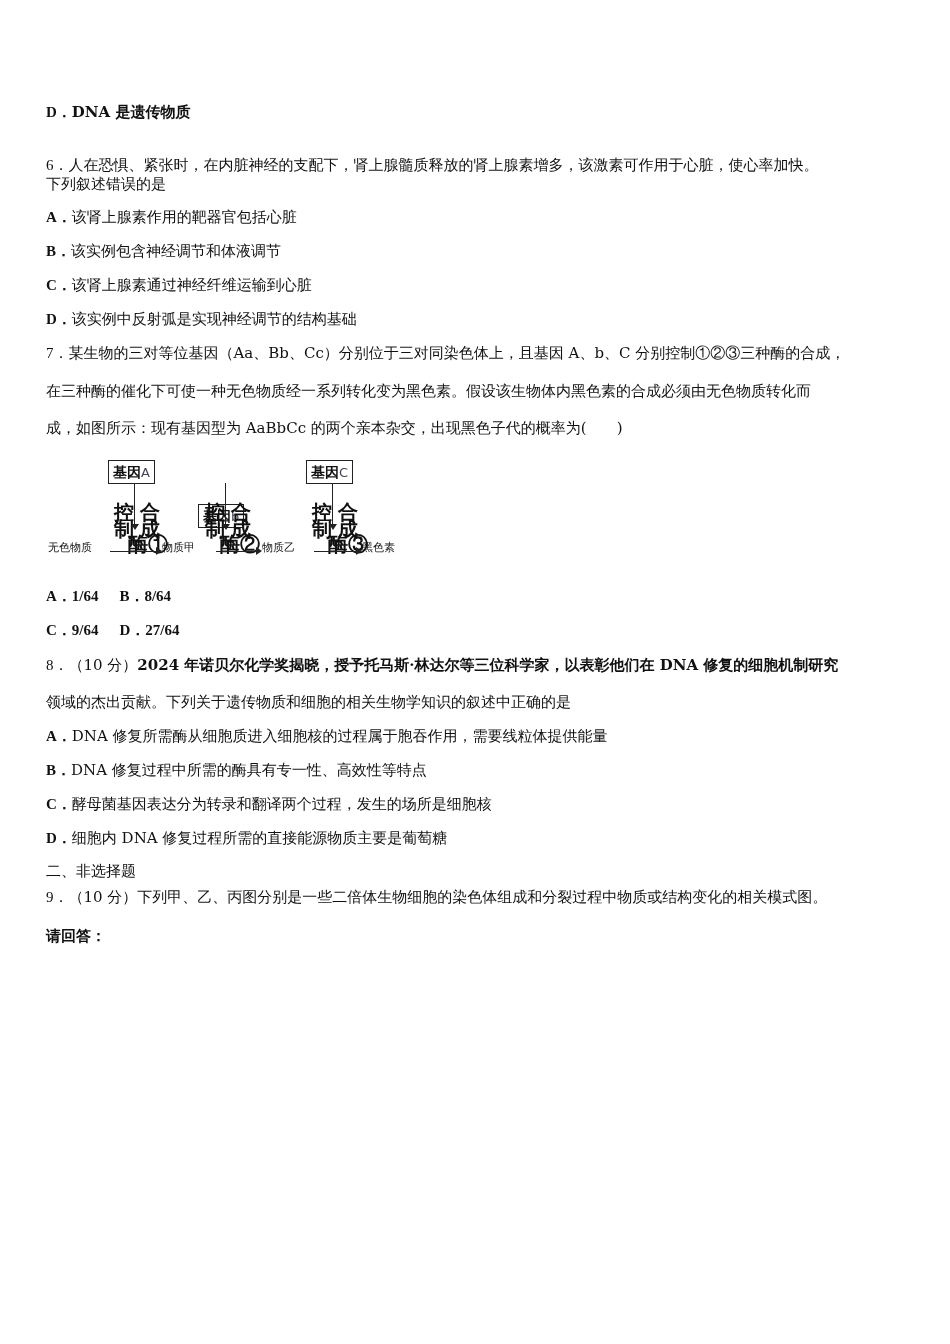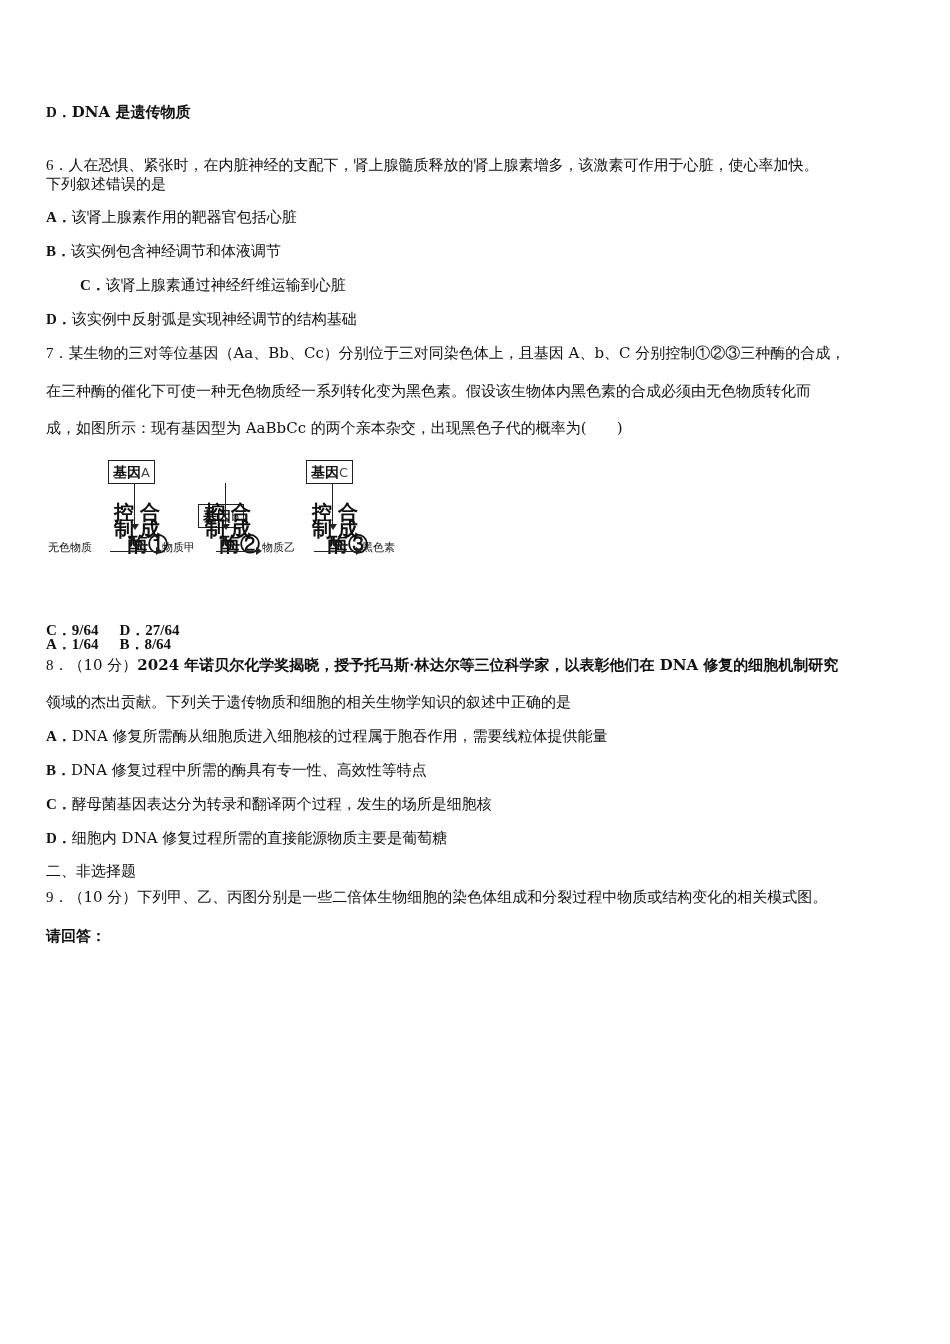--- a/index.html
+++ b/index.html
@@ -33,21 +33,21 @@
 <div class="line" style="top:155px;">
   <span class="num">6．</span><span>人在恐惧、紧张时，在内脏神经的支配下，肾上腺髓质释放的肾上腺素增多，该激素可作用于心脏，使心率加快。</span>
 </div>
 <div class="line" style="top:174px;">下列叙述错误的是</div>
 <div class="line" style="top:207px;">
   <span class="lbl">A．</span><span>该肾上腺素作用的靶器官包括心脏</span>
 </div>
 <div class="line" style="top:241px;">
   <span class="lbl">B．</span><span>该实例包含神经调节和体液调节</span>
 </div>
-<div class="line" style="top:275px;margin-left:34px;">
+<div class="line" style="top:275px;">
   <span class="lbl">C．</span><span>该肾上腺素通过神经纤维运输到心脏</span>
 </div>
 <div class="line" style="top:309px;">
   <span class="lbl">D．</span><span>该实例中反射弧是实现神经调节的结构基础</span>
 </div>
 
 <div class="line" style="top:343px;">
   <span class="num">7．</span><span>某生物的三对等位基因（Aa、Bb、Cc）分别位于三对同染色体上，且基因 A、b、C 分别控制①②③三种酶的合成，</span>
 </div>
 <div class="line" style="top:381px;">在三种酶的催化下可使一种无色物质经一系列转化变为黑色素。假设该生物体内黑色素的合成必须由无色物质转化而</div>
@@ -86,21 +86,21 @@
 
   <div class="node" style="left:0px;">无色物质</div>
   <div class="harrow" style="left:62px; width:50px;"></div>
   <div class="node" style="left:114px;">物质甲</div>
   <div class="harrow" style="left:168px; width:44px;"></div>
   <div class="node" style="left:214px;">物质乙</div>
   <div class="harrow" style="left:266px; width:46px;"></div>
   <div class="node" style="left:314px;">黑色素</div>
 </div>
 
-<div class="line bold" style="top:586px;margin-top:48px;">
+<div class="line bold" style="top:586px;">
   <span class="lbl">A．</span><span class="lbl">1/64</span>&nbsp;&nbsp;&nbsp;&nbsp;<span class="lbl">B．</span><span class="lbl">8/64</span>
 </div>
 <div class="line bold" style="top:620px;">
   <span class="lbl">C．</span><span class="lbl">9/64</span>&nbsp;&nbsp;&nbsp;&nbsp;<span class="lbl">D．</span><span class="lbl">27/64</span>
 </div>
 
 <div class="line" style="top:655px;">
   <span class="num">8．</span><span>（10 分）</span><span class="bold">2024 年诺贝尔化学奖揭晓，授予托马斯·林达尔等三位科学家，以表彰他们在 DNA 修复的细胞机制研究</span>
 </div>
 <div class="line" style="top:692px;">领域的杰出贡献。下列关于遗传物质和细胞的相关生物学知识的叙述中正确的是</div>

